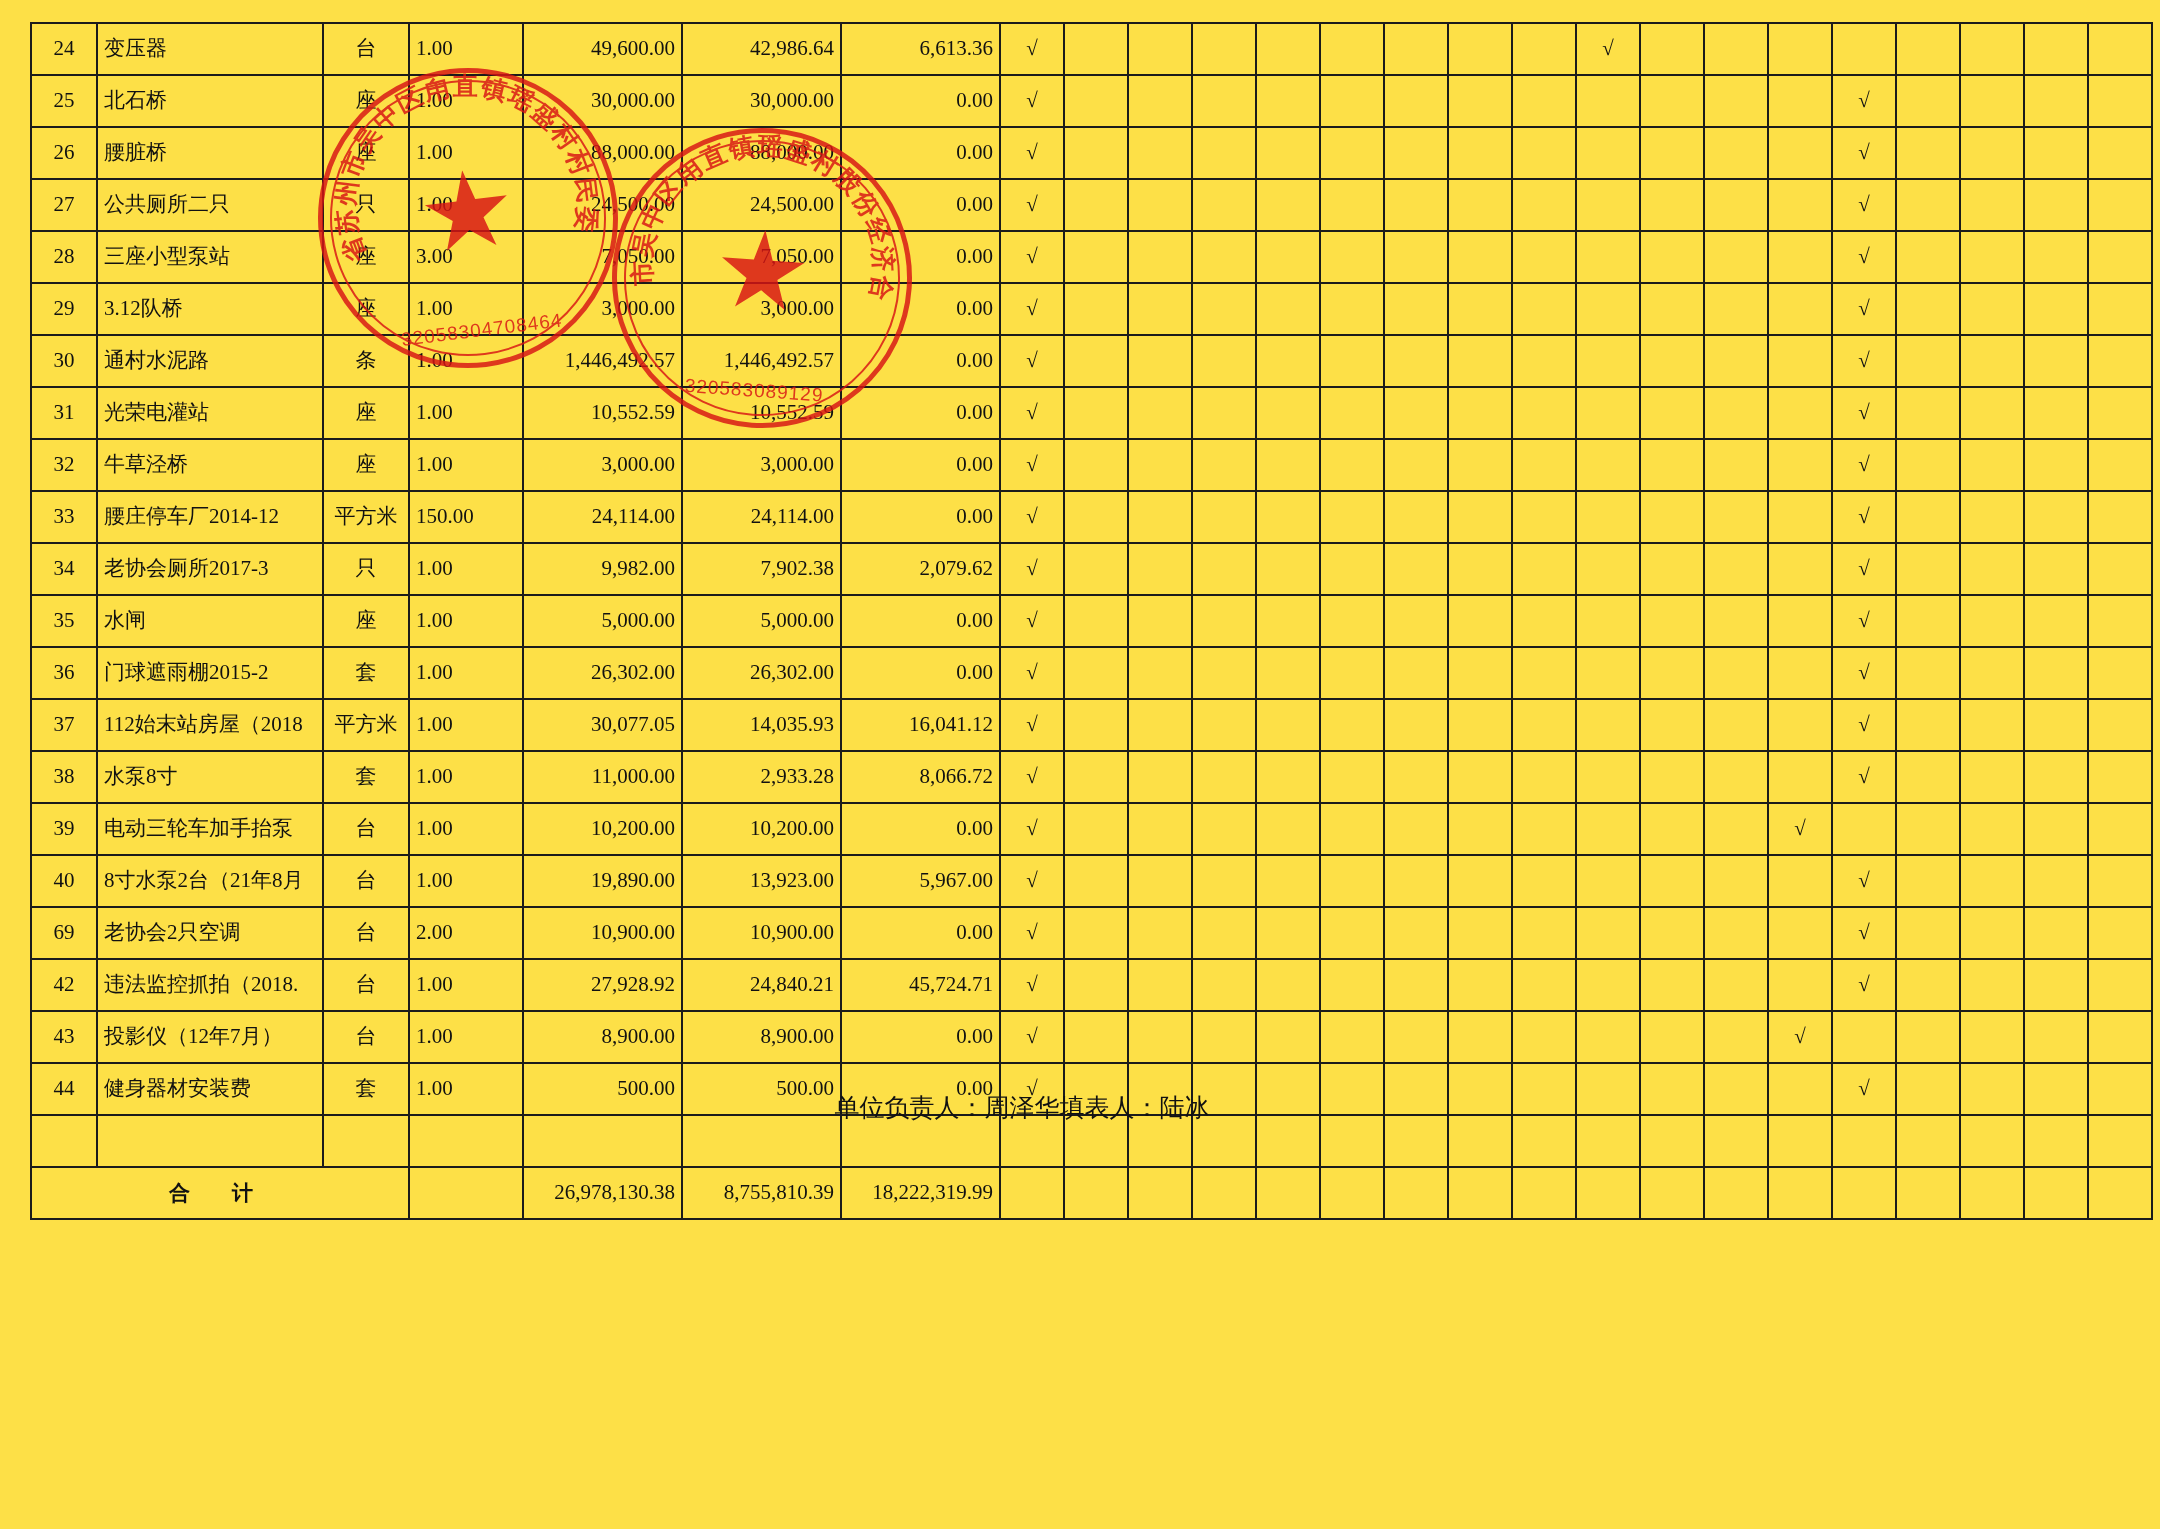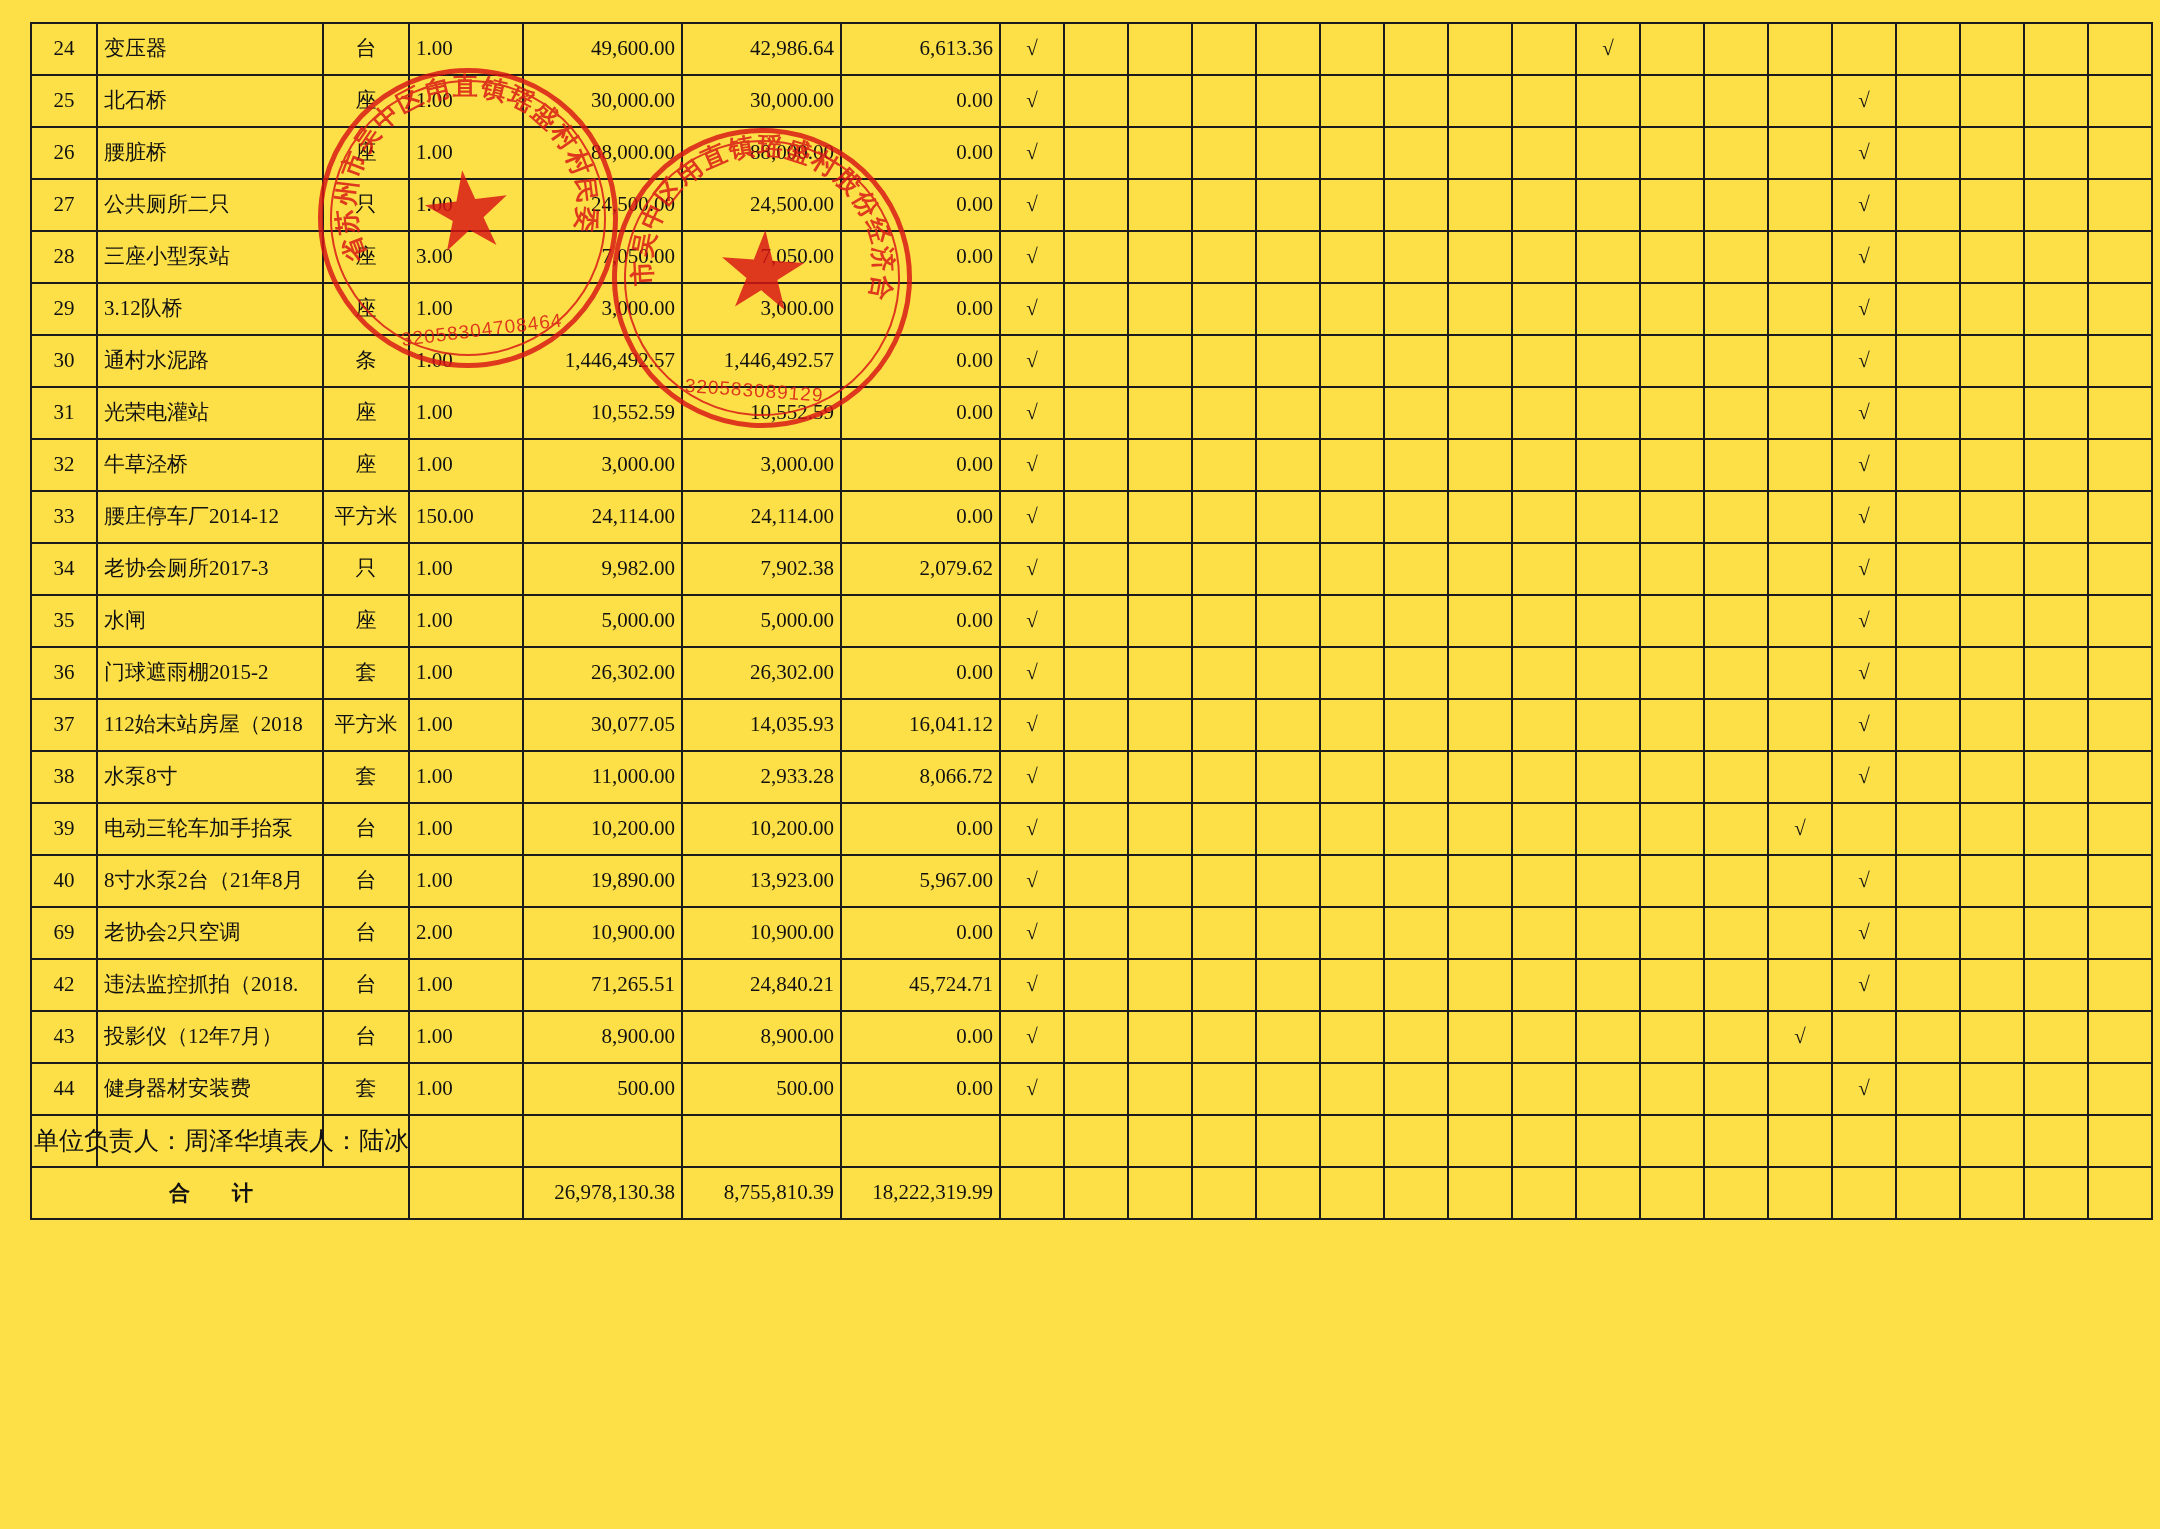--- a/index.html
+++ b/index.html
@@ -52,26 +52,26 @@
   .total-label {
     text-align: center;
     letter-spacing: 18px;
     font-size: 25px;
     font-weight: 700;
     font-family: "Liberation Sans", sans-serif;
   }
   .footer {
     position: absolute;
     left: 30px;
-    top: 1124px;
+    top: 1091px;
     width: 2090px;
     font-size: 25px;
     font-family: "Liberation Sans", sans-serif;
     display: flex;
-    justify-content: flex-start;
+    justify-content: center;
   }
   .footer .left { padding-left: 4px; }
   .footer .right { padding-right: 110px; }
 
   
   .seal {
     position: absolute;
     border-radius: 50%;
     pointer-events: none;
     opacity: 0.82;
@@ -619,21 +619,21 @@
             <td class="c-blank"></td>
             <td class="c-blank"></td>
             <td class="c-blank"></td>
             <td class="c-blank"></td>
           </tr>
           <tr>
             <td class="c-idx">42</td>
             <td class="c-name">违法监控抓拍（2018.</td>
             <td class="c-unit">台</td>
             <td class="c-qty">1.00</td>
-            <td class="c-num">71,265.51</td>
+            <td class="c-num">27,928.92</td>
             <td class="c-num">24,840.21</td>
             <td class="c-num">45,724.71</td>
             <td class="c-check">√</td>
             <td class="c-blank"></td>
             <td class="c-blank"></td>
             <td class="c-blank"></td>
             <td class="c-blank"></td>
             <td class="c-blank"></td>
             <td class="c-blank"></td>
             <td class="c-blank"></td>

